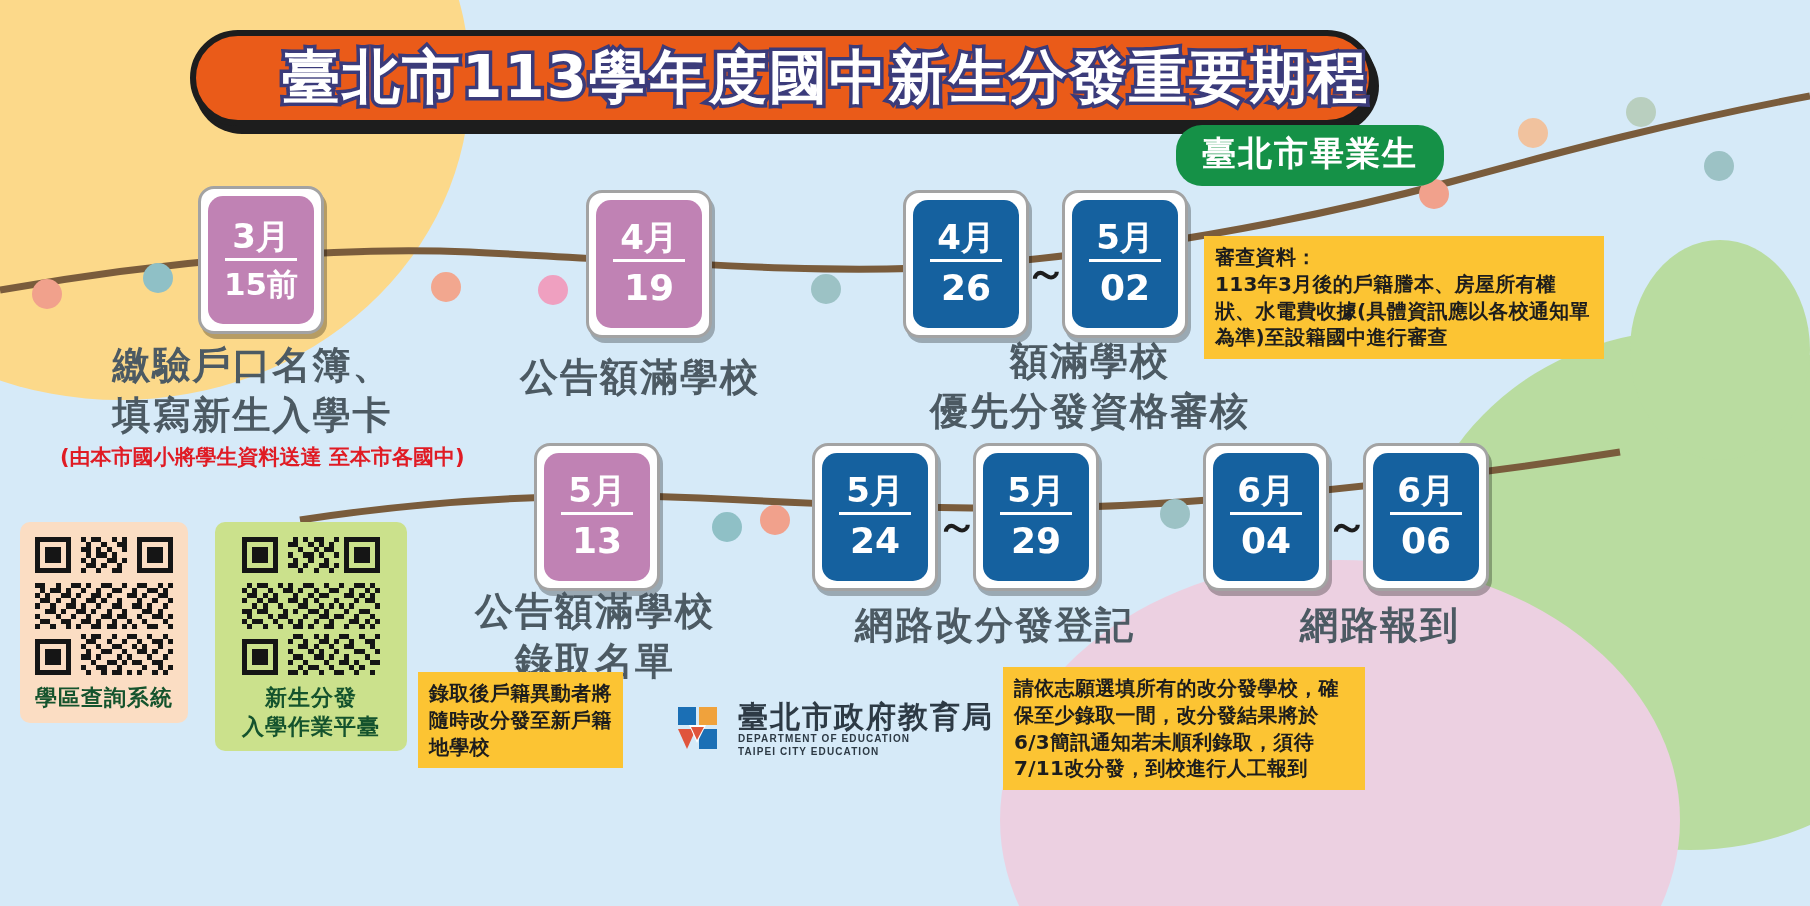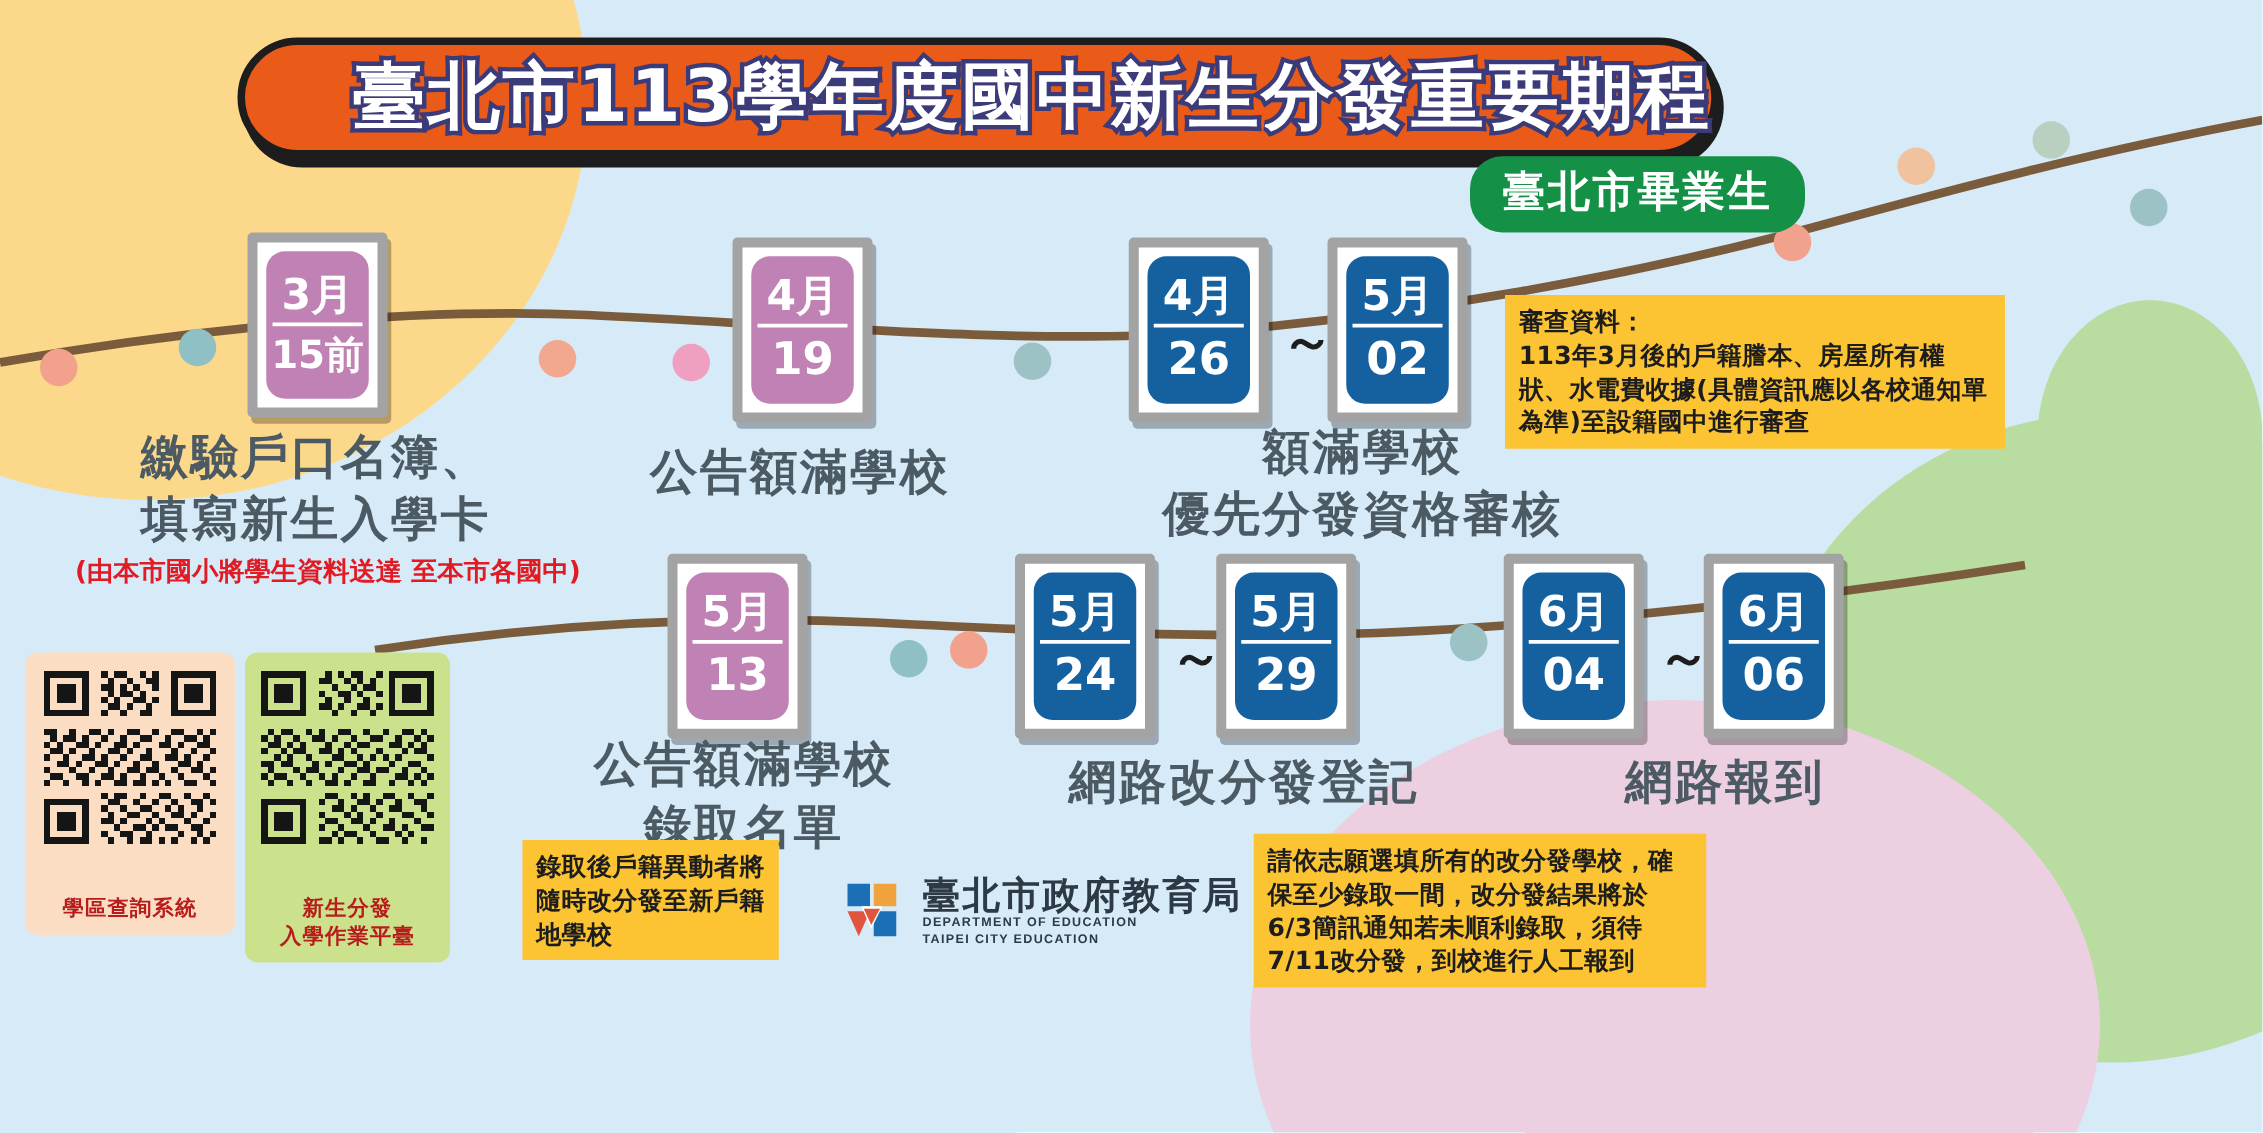--- a/index.html
+++ b/index.html
@@ -74,24 +74,24 @@
     font-weight: bold;
     font-size: 34px;
     letter-spacing: 2px;
     z-index: 7;
     white-space: nowrap;
   }
 
   
   .card {
     position: absolute;
-    width: 112px; height: 148px;
+    width: 126px; height: 148px;
     background: #ffffff;
-    border: 8px solid #a3a3a3;
-    border-radius: 4px;
+    border: 3px solid #a3a3a3;
+    border-radius: 16px;
     padding: 7px;
     box-shadow: 3px 5px 0 rgba(0,0,0,0.28);
     z-index: 5;
   }
   .card-inner {
     width: 100%; height: 100%;
     border-radius: 15px;
     display: flex; flex-direction: column;
     align-items: center; justify-content: center;
     gap: 2px;
@@ -166,33 +166,32 @@
 
   
   .qr-box {
     position: absolute;
     border-radius: 10px;
     z-index: 5;
     display: flex; flex-direction: column;
     align-items: center;
   }
   #qr-zone { left: 20px; top: 522px; width: 168px; background: #fbddc3; }
-  #qr-plat { left: 196px; top: 522px; width: 164px; background: #cbe18c; }
+  #qr-plat { left: 215px; top: 522px; width: 192px; background: #cbe18c; }
   .qr-img { width: 148px; height: 148px; margin: 10px 0 4px 0; display: block; }
   .qr-label {
-    color: #b91c1c;
+    color: #14532d;
     font-family: "DejaVu Sans", sans-serif;
     font-weight: bold;
-    font-size: 17px;
+    font-size: 22px;
     line-height: 1.3;
     text-align: center;
     letter-spacing: 1px;
     padding: 0 4px 10px 4px;
     white-space: pre-line;
-    margin-top: 32px;
   }
 
   
   #dept-logo {
     position: absolute;
     left: 672px; top: 700px;
     display: flex; align-items: center; gap: 10px;
     z-index: 5;
   }
   #dept-logo-mark { width: 56px; height: 52px; }

